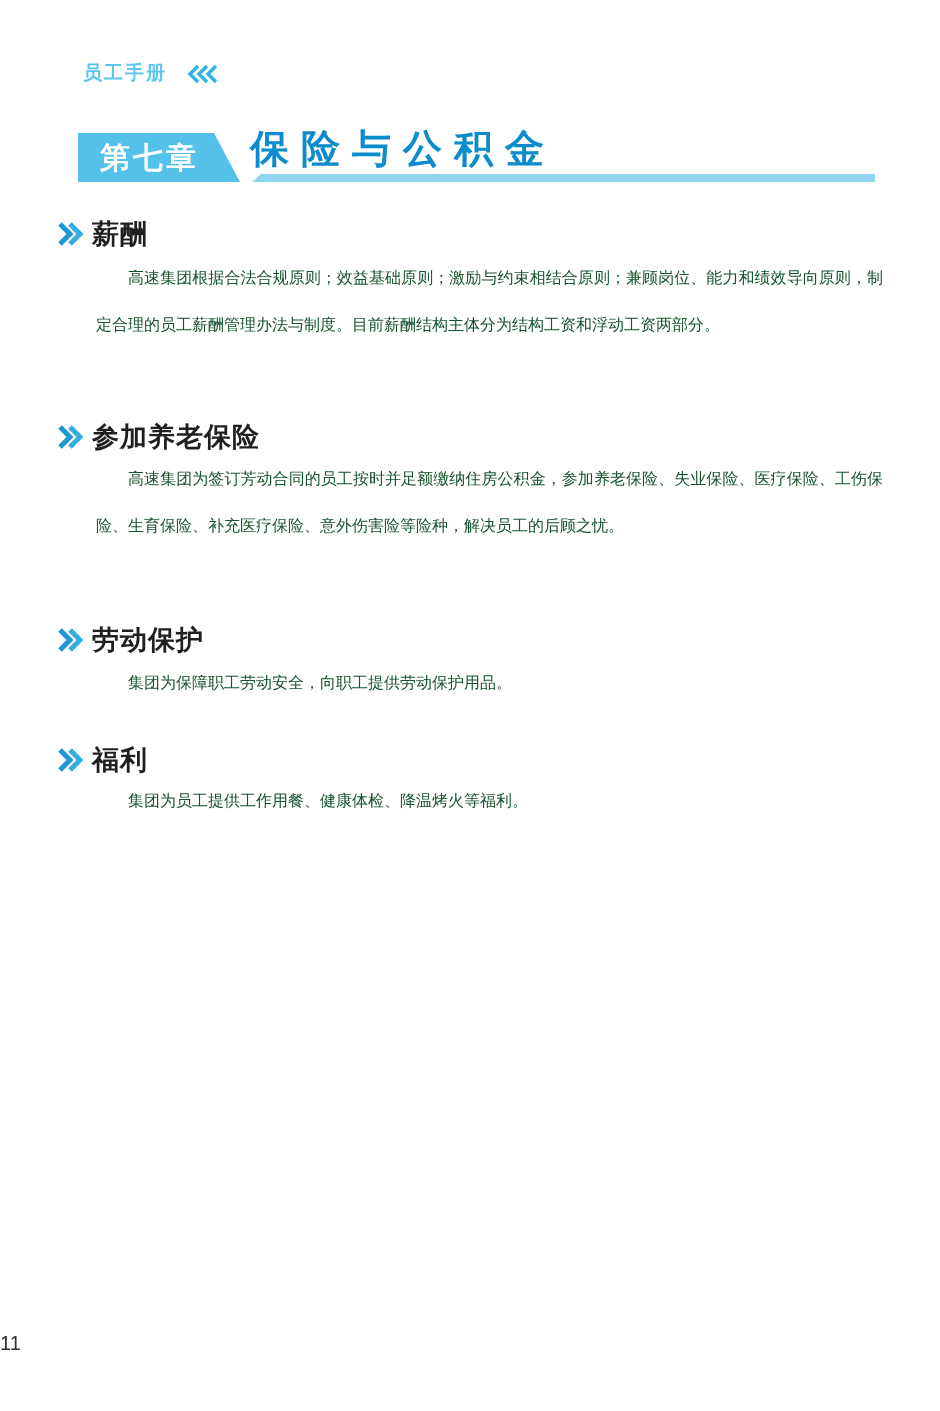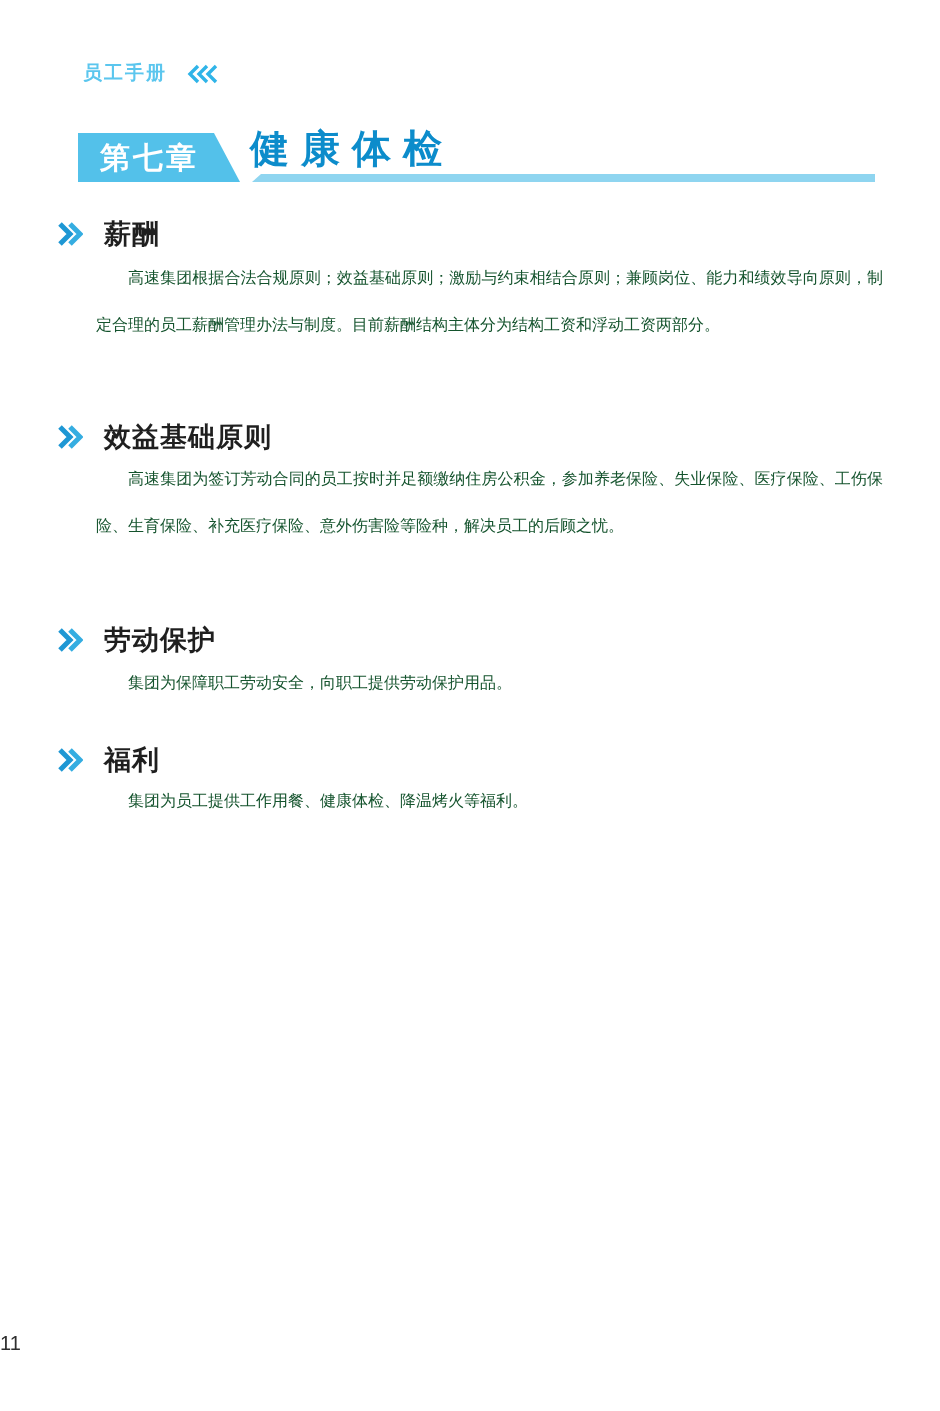--- a/index.html
+++ b/index.html
@@ -69,21 +69,21 @@
     letter-spacing: 12px;
     white-space: nowrap;
   }
 
   
   .section-heading {
     position: absolute;
     left: 57px;
     display: flex;
     align-items: center;
-    gap: 21px;
+    gap: 9px;
     height: 32px;
   }
   .section-heading svg { display: block; flex: 0 0 auto; }
   .section-heading .heading-text {
     color: #1f1f1f;
     font-size: 27px;
     font-weight: bold;
     letter-spacing: 1px;
     line-height: 32px;
     white-space: nowrap;
@@ -122,38 +122,38 @@
       <polyline points="20,2 12,10 20,18" fill="none" stroke="#2fb4e8" stroke-width="3.4"></polyline>
       <polyline points="29,2 21,10 29,18" fill="none" stroke="#2fb4e8" stroke-width="3.4"></polyline>
     </svg>
   </div>
 
   <div class="banner">
     <div class="chapter-box">
       <span>第七章</span>
     </div>
     <div class="underline-bar"></div>
-    <div class="chapter-title">健康体检</div>
+    <div class="chapter-title">保险与公积金</div>
   </div>
 
   <div class="section-heading" style="top:218px;">
     <svg width="26" height="24" viewBox="0 0 26 24">
       <polyline points="3,2 13,12 3,22" fill="none" stroke="#1e97d4" stroke-width="5"></polyline>
       <polyline points="13,2 23,12 13,22" fill="none" stroke="#35ade1" stroke-width="5"></polyline>
     </svg>
     <span class="heading-text">薪酬</span>
   </div>
   <p class="section-body" style="top:254px;">高速集团根据合法合规原则；效益基础原则；激励与约束相结合原则；兼顾岗位、能力和绩效导向原则，制定合理的员工薪酬管理办法与制度。目前薪酬结构主体分为结构工资和浮动工资两部分。</p>
 
   <div class="section-heading" style="top:421px;">
     <svg width="26" height="24" viewBox="0 0 26 24">
       <polyline points="3,2 13,12 3,22" fill="none" stroke="#1e97d4" stroke-width="5"></polyline>
       <polyline points="13,2 23,12 13,22" fill="none" stroke="#35ade1" stroke-width="5"></polyline>
     </svg>
-    <span class="heading-text">效益基础原则</span>
+    <span class="heading-text">参加养老保险</span>
   </div>
   <p class="section-body" style="top:455px;">高速集团为签订芳动合同的员工按时并足额缴纳住房公积金，参加养老保险、失业保险、医疗保险、工伤保险、生育保险、补充医疗保险、意外伤害险等险种，解决员工的后顾之忧。</p>
 
   <div class="section-heading" style="top:624px;">
     <svg width="26" height="24" viewBox="0 0 26 24">
       <polyline points="3,2 13,12 3,22" fill="none" stroke="#1e97d4" stroke-width="5"></polyline>
       <polyline points="13,2 23,12 13,22" fill="none" stroke="#35ade1" stroke-width="5"></polyline>
     </svg>
     <span class="heading-text">劳动保护</span>
   </div>

